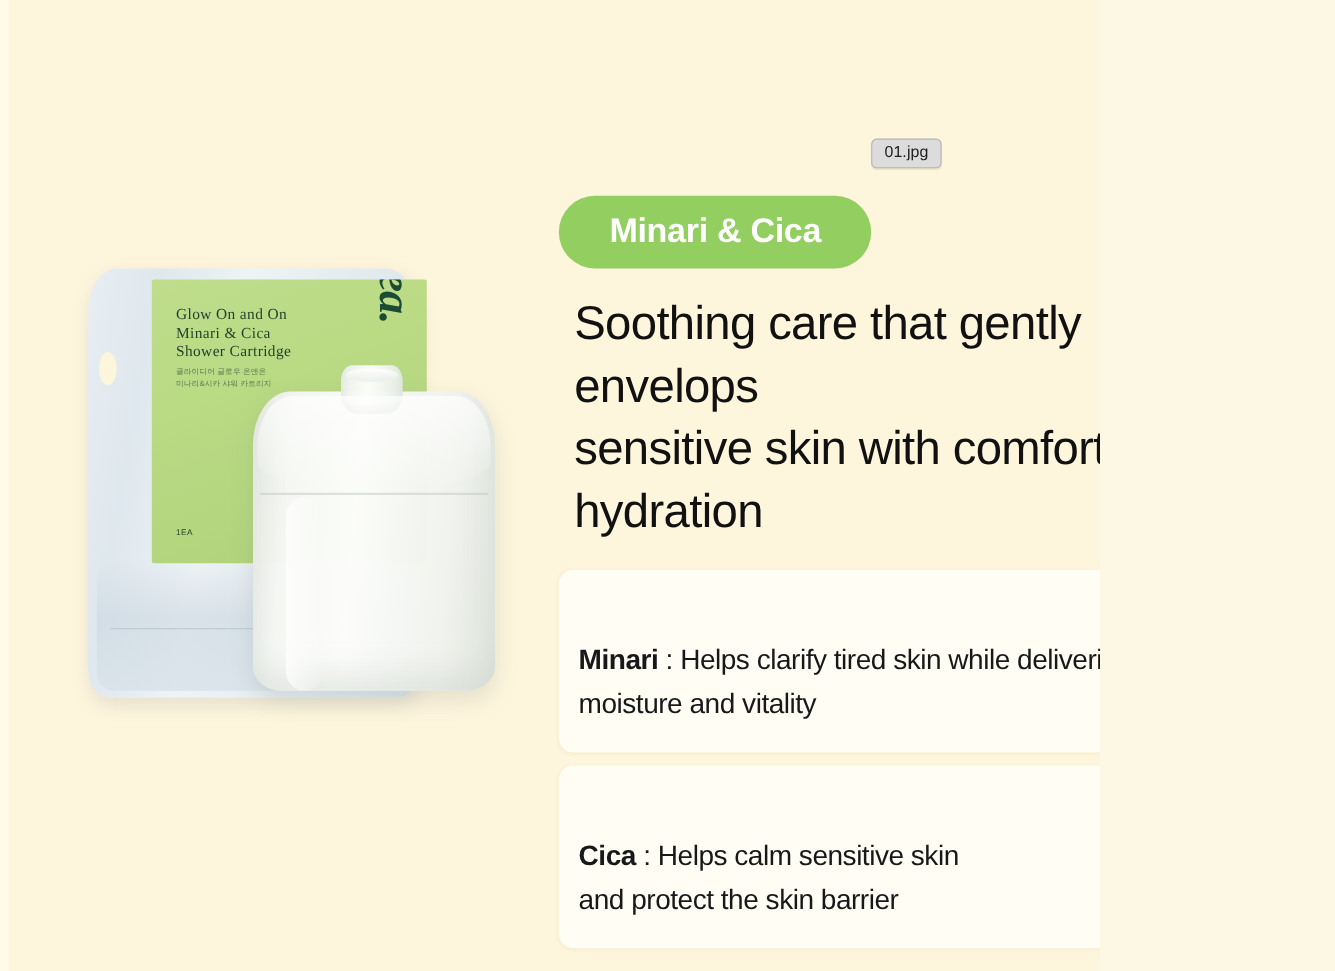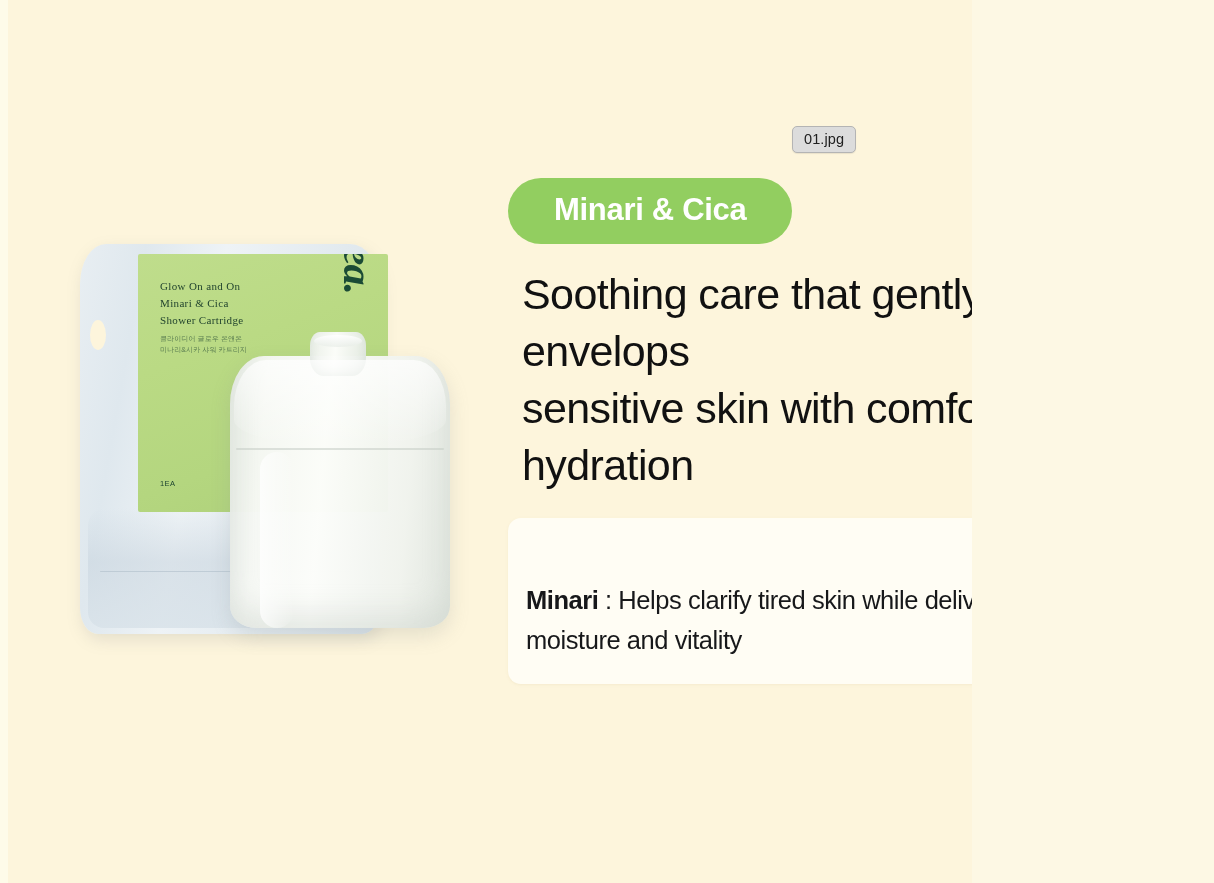--- a/index.html
+++ b/index.html
@@ -14,20 +14,21 @@
     font-family: "Liberation Sans", sans-serif;
     overflow: hidden;
   }
 
   #page {
     position: relative;
     width: 972px;
     height: 883px;
     background: #fdf5dc;
     overflow: hidden;
+    padding-left: 28px;
   }
 
   
   #page-left-edge {
     position: absolute;
     left: 0; top: 0;
     width: 8px; height: 883px;
     background: #fefbe9;
   }
 
@@ -107,21 +108,21 @@
     height: 258px;
     background: linear-gradient(160deg, #bfdd8c 0%, #bada84 35%, #b4d67f 70%, #aed07a 100%);
     border-radius: 2px;
     overflow: hidden;
   }
   .label-title {
     position: absolute;
     left: 22px;
     top: 24px;
     font-family: "Liberation Serif", serif;
-    font-size: 11px;
+    font-size: 14px;
     line-height: 17px;
     color: #1d3f2b;
     letter-spacing: .35px;
     white-space: pre-line;
   }
   .label-sub {
     position: absolute;
     left: 22px;
     top: 79px;
     font-size: 7px;
@@ -324,17 +325,23 @@
 
     <div id="benefit-cards">
 
       <div class="benefit-card">
         <div class="benefit-text">
           <span class="benefit-term">Minari</span><span class="benefit-sep"> : </span><span>Helps clarify tired skin while delivering
 moisture and vitality</span>
         </div>
       </div>
 
+      <div class="benefit-card">
+        <div class="benefit-text">
+          <span class="benefit-term">Cica</span><span class="benefit-sep"> : </span><span>Helps calm sensitive skin
+and protect the skin barrier</span>
+        </div>
+      </div>
 
     </div>
   </div>
 
 </div>
 
 </body></html>

